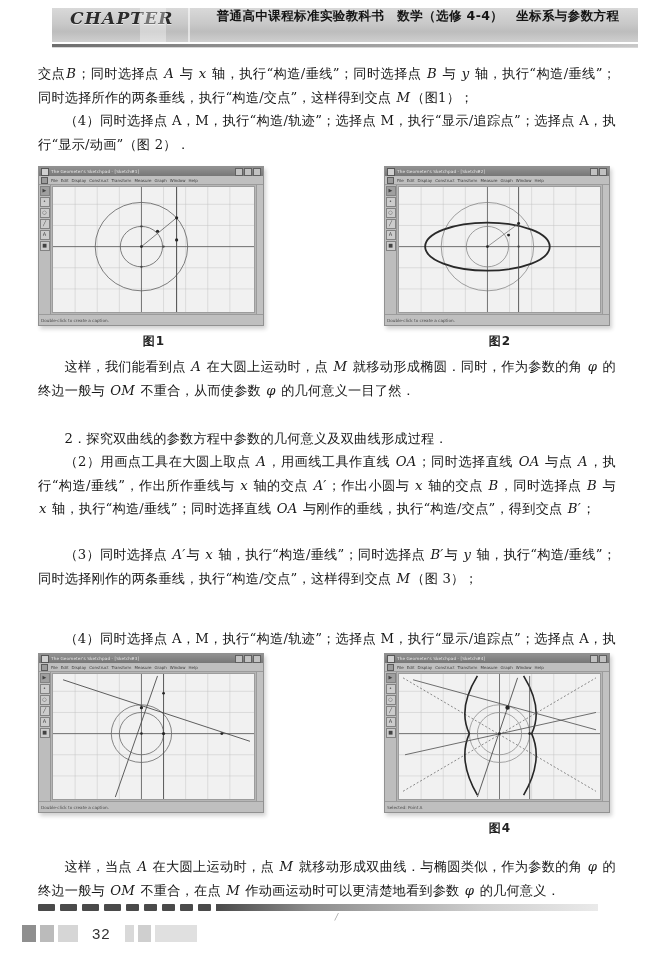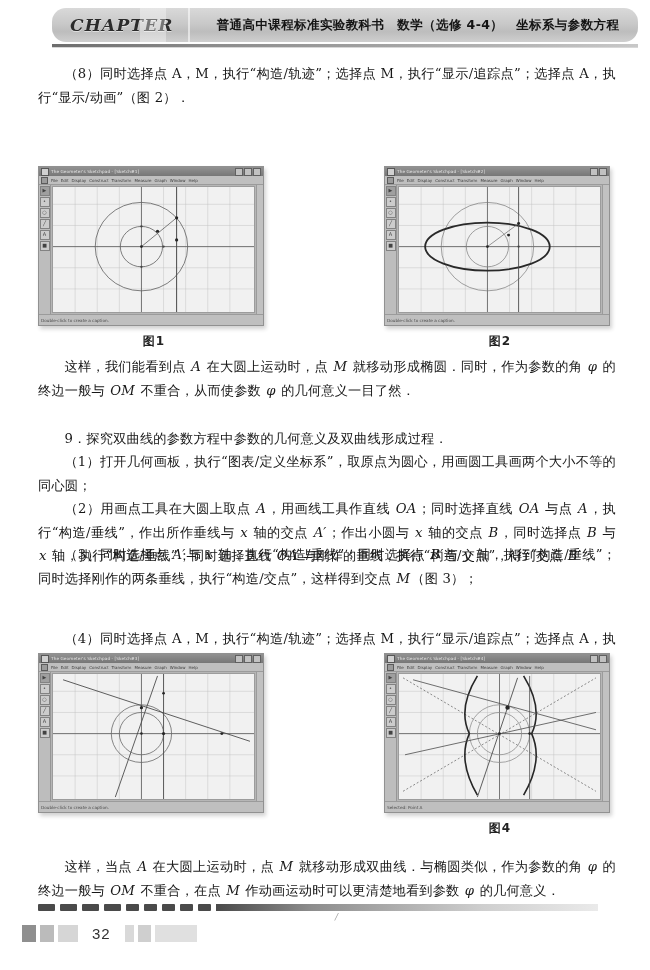--- a/index.html
+++ b/index.html
@@ -13,23 +13,22 @@
     color: #1a1a1a;
     overflow: hidden;
   }
 
   
   .header {
     position: absolute;
     left: 52px; top: 8px;
     width: 586px; height: 34px;
     background: linear-gradient(180deg,#d9d9d9 0%,#c9c9c9 45%,#bdbdbd 70%,#cfcfcf 100%);
-    display: flex; align-items: center;
+    display: flex; align-items: flex-start;
     overflow: hidden;
-    border-radius: 14px;
   }
   .header-ghost {
     position: absolute; left: 88px; top: -6px;
     width: 26px; height: 40px;
     background: rgba(255,255,255,0.35);
   }
   .chapter-word {
     margin-left: 18px;
     font-family: "DejaVu Serif", "Liberation Serif", serif;
     font-style: italic; font-weight: 700;
@@ -282,21 +281,22 @@
 <div class="header">
   <div class="header-ghost"></div>
   <div class="chapter-word">CHAPTER</div>
   <div class="header-divider"></div>
   <div class="header-title">普通高中课程标准实验教科书　数学（选修 4-4）　坐标系与参数方程</div>
 </div>
 <div class="header-rule"></div>
 <div class="header-rule2"></div>
 
 <div class="textblock tb1">
-  <p class="indent">（8）同时选择点 A，M，执行“构造/轨迹”；选择点 M，执行“显示/追踪点”；选择点 A，执行“显示/动画”（图 2）．</p>
+  <p>交点<span class="mi">B</span>；同时选择点 <span class="mi">A</span> 与 <span class="mi">x</span> 轴，执行“构造/垂线”；同时选择点 <span class="mi">B</span> 与 <span class="mi">y</span> 轴，执行“构造/垂线”；同时选择所作的两条垂线，执行“构造/交点”，这样得到交点 <span class="mi">M</span>（图1）；</p>
+  <p class="indent">（4）同时选择点 A，M，执行“构造/轨迹”；选择点 M，执行“显示/追踪点”；选择点 A，执行“显示/动画”（图 2）．</p>
 </div>
 
 <div class="figrow row1">
 
   <div class="figwrap">
     <div class="gsp">
       <div class="gsp-title">
         <div class="gsp-sysicon"></div>
         <div class="gsp-title-text">The Geometer's Sketchpad - [Sketch#1]</div>
         <div class="gsp-winbtns">
@@ -437,25 +437,24 @@
     <div class="figcap">图2</div>
   </div>
 
 </div>
 
 <div class="textblock tb2">
   <p class="indent">这样，我们能看到点 <span class="mi">A</span> 在大圆上运动时，点 <span class="mi">M</span> 就移动形成椭圆．同时，作为参数的角 <span class="mi">φ</span> 的终边一般与 <span class="mi">OM</span> 不重合，从而使参数 <span class="mi">φ</span> 的几何意义一目了然．</p>
 </div>
 
 <div class="textblock tb3">
-  <p class="indent">9．探究双曲线的参数方程中参数的几何意义及双曲线形成过程．</p>
+  <p class="indent">2．探究双曲线的参数方程中参数的几何意义及双曲线形成过程．</p>
 </div>
 
 <div class="textblock tb4">
-  <p class="indent">（1）打开几何画板，执行“图表/定义坐标系”，取原点为圆心，用画圆工具画两个大小不等的同心圆；</p>
   <p class="indent">（2）用画点工具在大圆上取点 <span class="mi">A</span>，用画线工具作直线 <span class="mi">OA</span>；同时选择直线 <span class="mi">OA</span> 与点 <span class="mi">A</span>，执行“构造/垂线”，作出所作垂线与 <span class="mi">x</span> 轴的交点 <span class="mi">A′</span>；作出小圆与 <span class="mi">x</span> 轴的交点 <span class="mi">B</span>，同时选择点 <span class="mi">B</span> 与 <span class="mi">x</span> 轴，执行“构造/垂线”；同时选择直线 <span class="mi">OA</span> 与刚作的垂线，执行“构造/交点”，得到交点 <span class="mi">B′</span>；</p>
 </div>
 
 <div class="textblock tb5">
   <p class="indent">（3）同时选择点 <span class="mi">A′</span>与 <span class="mi">x</span> 轴，执行“构造/垂线”；同时选择点 <span class="mi">B′</span>与 <span class="mi">y</span> 轴，执行“构造/垂线”；同时选择刚作的两条垂线，执行“构造/交点”，这样得到交点 <span class="mi">M</span>（图 3）；</p>
 </div>
 
 <div class="textblock tb6">
   <p class="indent">（4）同时选择点 A，M，执行“构造/轨迹”；选择点 M，执行“显示/追踪点”；选择点 A，执行“显示/动画”（图 4）．</p>
 </div>

